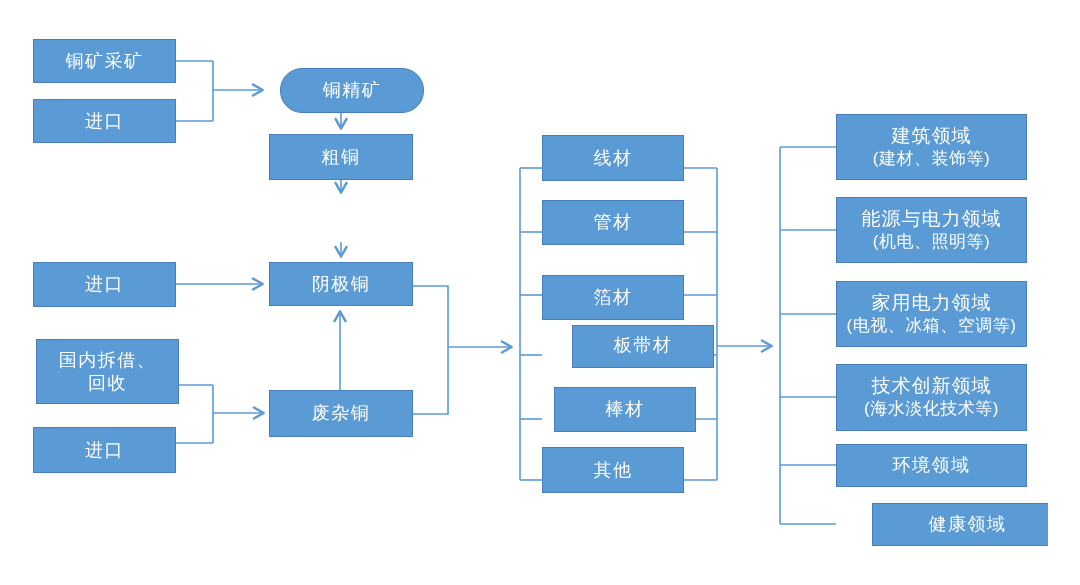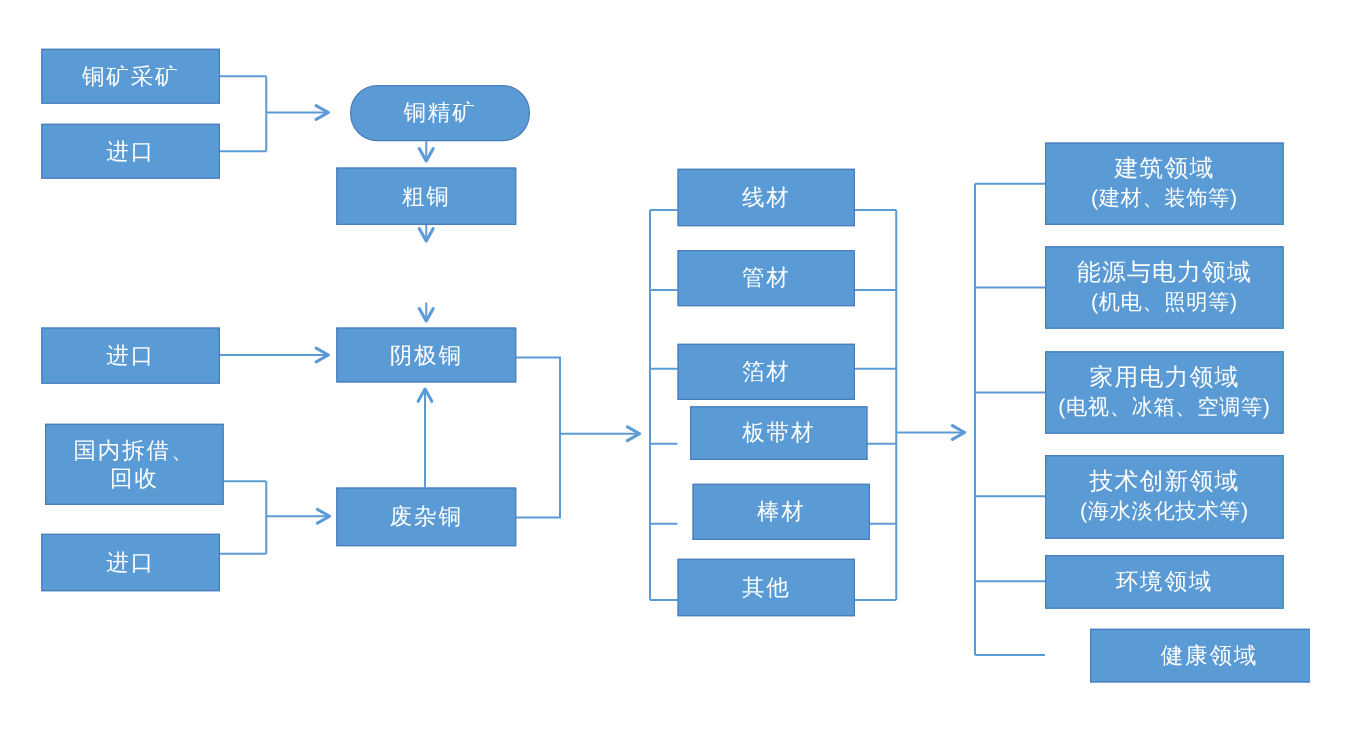--- a/index.html
+++ b/index.html
@@ -121,21 +121,21 @@
     </div>
     <div class="box" style="left: 542px; top: 135px; width: 142px; height: 46px;">
       <div class="label">线材</div>
     </div>
     <div class="box" style="left: 542px; top: 200px; width: 142px; height: 45px;">
       <div class="label">管材</div>
     </div>
     <div class="box" style="left: 542px; top: 263px; width: 142px; height: 45px; margin-top: 12px;">
       <div class="label">箔材</div>
     </div>
-    <div class="box" style="left: 552px; top: 325px; width: 142px; height: 43px;">
+    <div class="box" style="left: 572px; top: 325px; width: 142px; height: 43px; font-family: Liberation Mono, monospace;">
       <div class="label">板带材</div>
     </div>
     <div class="box" style="left: 542px; top: 387px; width: 142px; height: 45px; margin-left: 12px;">
       <div class="label">棒材</div>
     </div>
     <div class="box" style="left: 542px; top: 447px; width: 142px; height: 46px;">
       <div class="label">其他</div>
     </div>
     <div class="box has-sub" style="left: 836px; top: 114px; width: 191px; height: 66px;">
       <div class="label">建筑领域</div>

